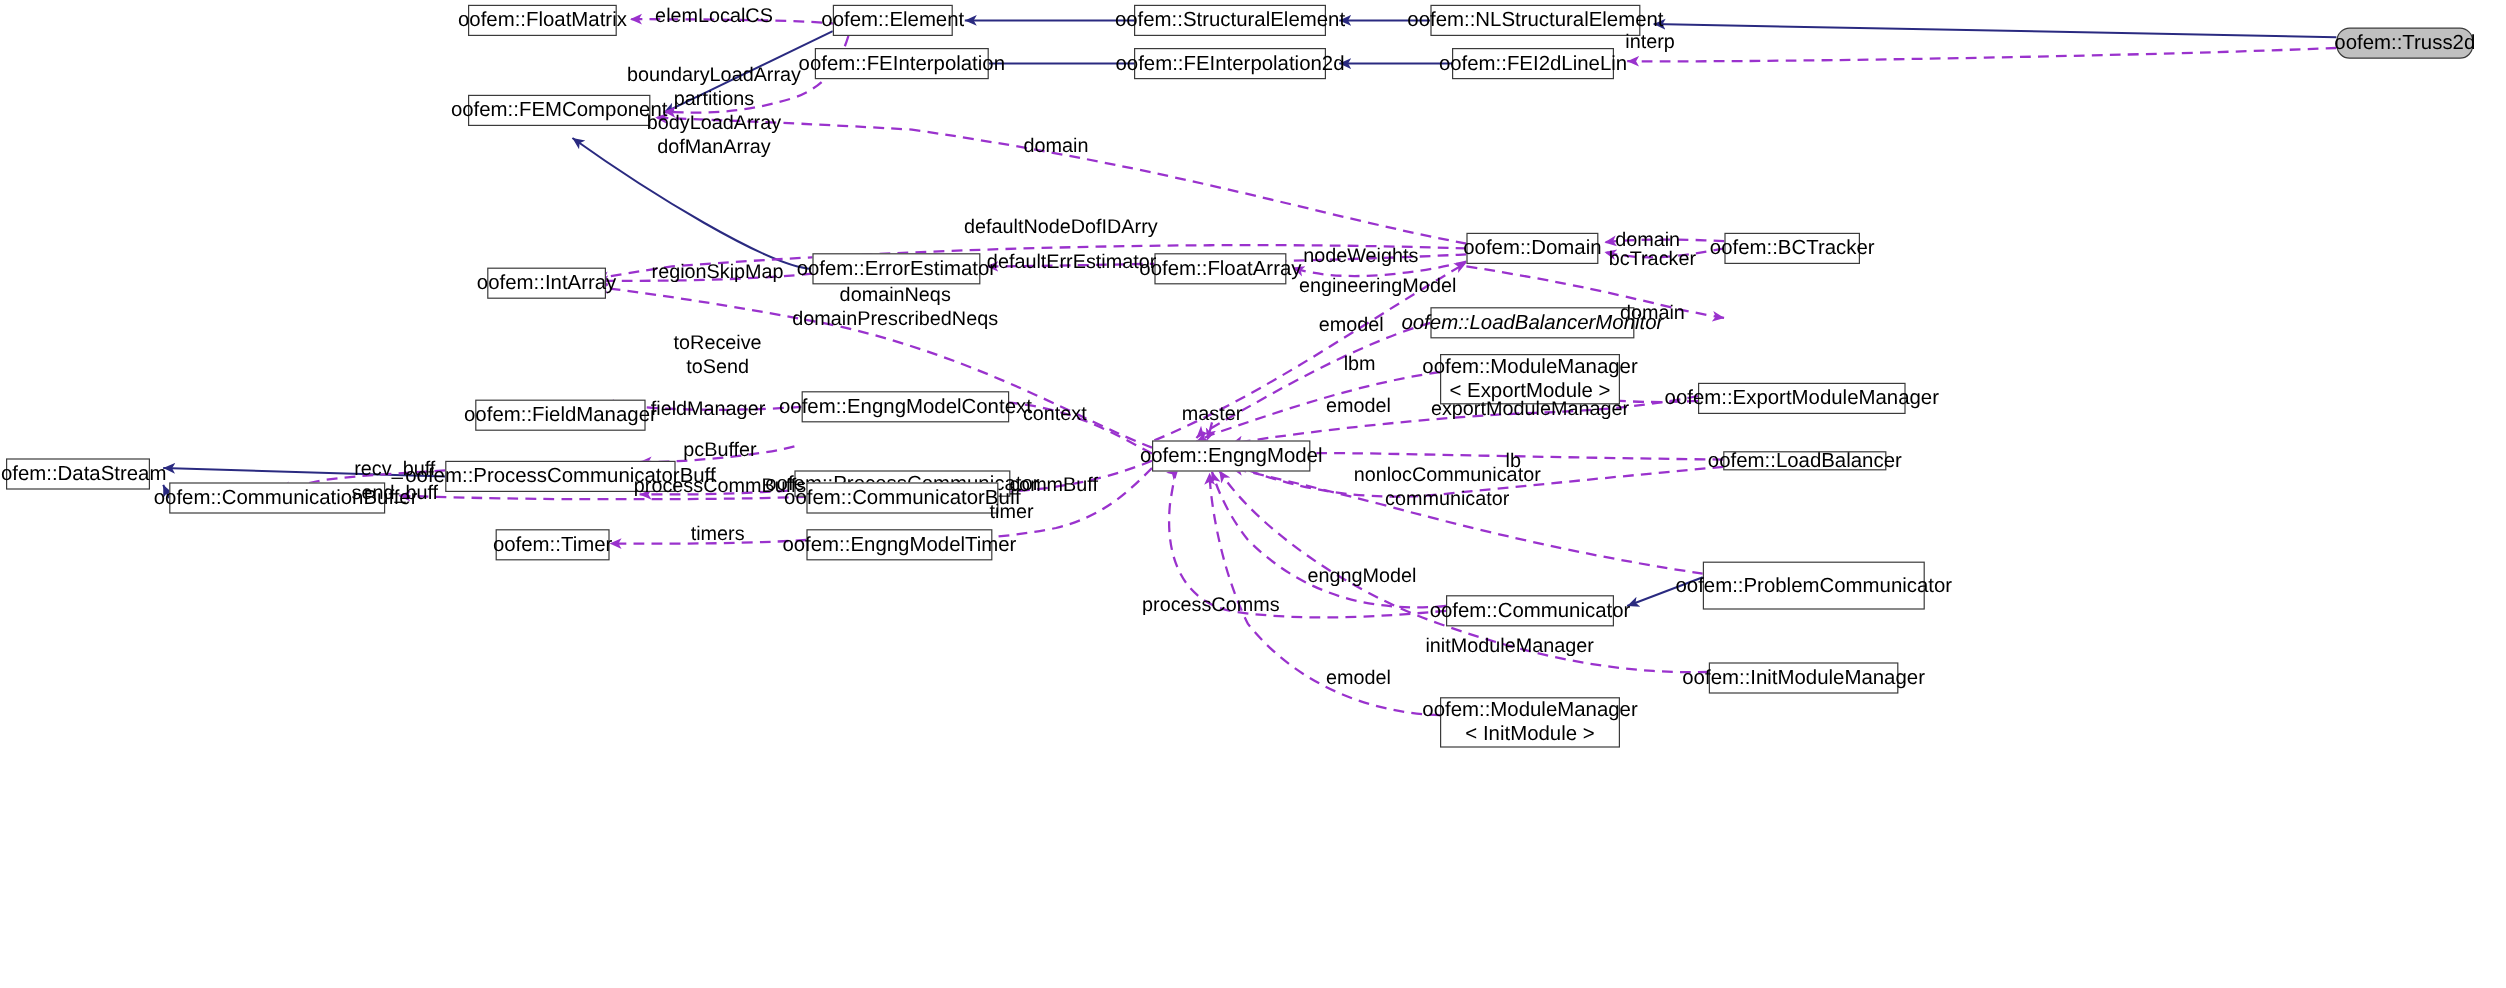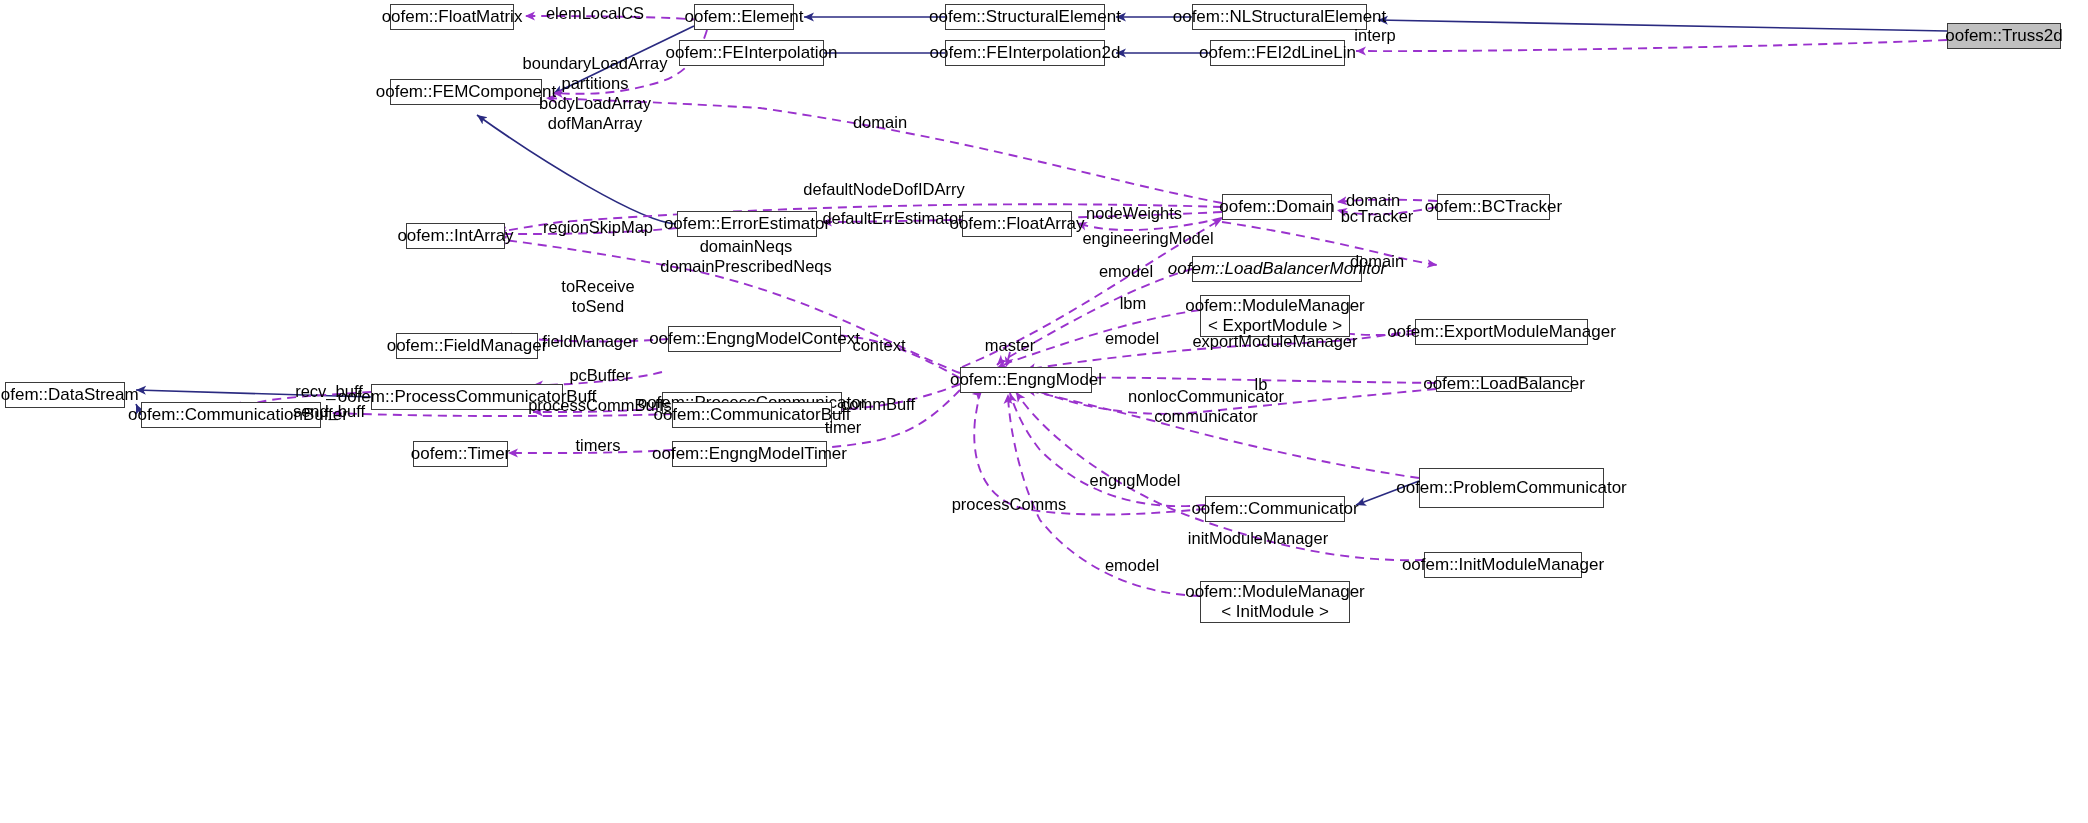--- a/index.html
+++ b/index.html
@@ -111,21 +111,21 @@
       <path d="M1200,596 C1140,594 1080,570 1040,520 C1015,470 1008,410 1008,394"></path>
       <path name="processComms" d="M1205,509 C1150,514 1090,518 1030,510 C990,504 970,470 975,420 C978,400 980,392 982,390"></path>
     </g>
   </svg>
 
   <div id="nodes">
       <div class="node" style="left: 390px; top: 4px; width: 124px; height: 26px;"><span class="l1">oofem::FloatMatrix</span></div>
       <div class="node" style="left: 694px; top: 4px; width: 100px; height: 26px;"><span class="l1">oofem::Element</span></div>
       <div class="node" style="left: 945px; top: 4px; width: 160px; height: 26px;"><span class="l1">oofem::StructuralElement</span></div>
       <div class="node" style="left: 1192px; top: 4px; width: 175px; height: 26px;"><span class="l1">oofem::NLStructuralElement</span></div>
-      <div class="node highlight" style="left: 1947px; top: 23px; width: 114px; height: 26px;"><span class="l1">oofem::Truss2d</span></div>
+      <div class="node highlight" style="left: 1947px; top: 23px; width: 114px; height: 26px; border-radius: 11px;"><span class="l1">oofem::Truss2d</span></div>
       <div class="node" style="left: 679px; top: 40px; width: 145px; height: 26px;"><span class="l1">oofem::FEInterpolation</span></div>
       <div class="node" style="left: 945px; top: 40px; width: 160px; height: 26px;"><span class="l1">oofem::FEInterpolation2d</span></div>
       <div class="node" style="left: 1210px; top: 40px; width: 135px; height: 26px;"><span class="l1">oofem::FEI2dLineLin</span></div>
       <div class="node" style="left: 390px; top: 79px; width: 152px; height: 26px;"><span class="l1">oofem::FEMComponent</span></div>
       <div class="node" style="left: 1222px; top: 194px; width: 110px; height: 26px;"><span class="l1">oofem::Domain</span></div>
       <div class="node" style="left: 1437px; top: 194px; width: 113px; height: 26px;"><span class="l1">oofem::BCTracker</span></div>
       <div class="node" style="left: 677px; top: 211px; width: 140px; height: 26px;"><span class="l1">oofem::ErrorEstimator</span></div>
       <div class="node" style="left: 962px; top: 211px; width: 110px; height: 26px;"><span class="l1">oofem::FloatArray</span></div>
       <div class="node" style="left: 406px; top: 223px; width: 99px; height: 26px;"><span class="l1">oofem::IntArray</span></div>
       <div class="node" style="left: 1192px; top: 256px; width: 170px; height: 26px; font-style: italic;"><span class="l1">oofem::LoadBalancerMonitor</span></div>

